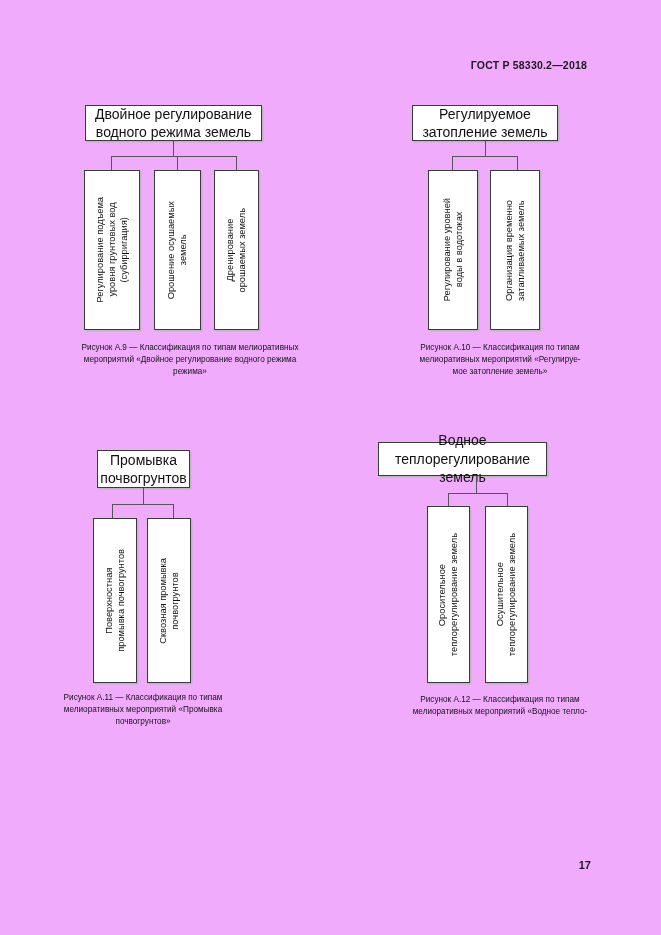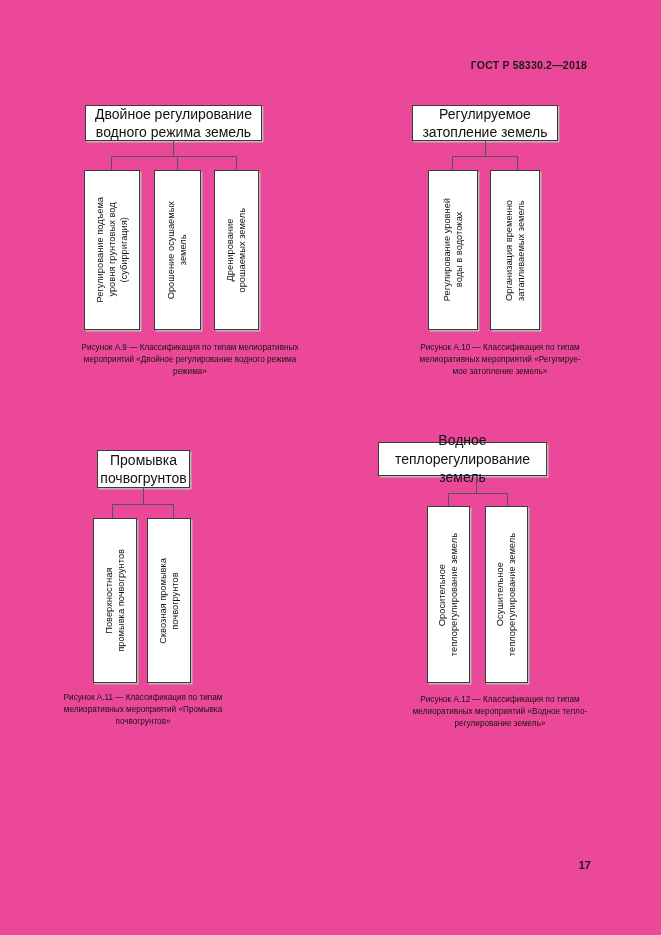--- a/index.html
+++ b/index.html
@@ -4,21 +4,21 @@
 <style>
   html, body {
     margin: 0;
     padding: 0;
     background: #f4f4f4;
   }
   .page {
     position: relative;
     width: 661px;
     height: 935px;
-    background: #ec4899;
+    background: #f0abfc;
     margin: 0 auto;
     overflow: hidden;
     font-family: "Liberation Sans", sans-serif;
     color: #1a1a1a;
   }
   .doc-header {
     position: absolute;
     top: 59px;
     right: 74px;
     font-size: 10.5px;
@@ -196,19 +196,18 @@
       </div>
       <div class="node leaf" style="left:145px; top:506px; width:43px; height:177px;">
         <span class="vtext">Осушительное
 теплорегулирование земель</span>
       </div>
     </div>
 
     <div class="caption" style="left:15px; top:694px; width:290px;">
       <div>Рисунок А.12 — Классификация по типам</div>
       <div>мелиоративных мероприятий «Водное тепло-</div>
-      <div>регулирование земель»</div>
     </div>
   </div>
 
   <div class="page-number">17</div>
 
 </div>
 
 </body></html>

